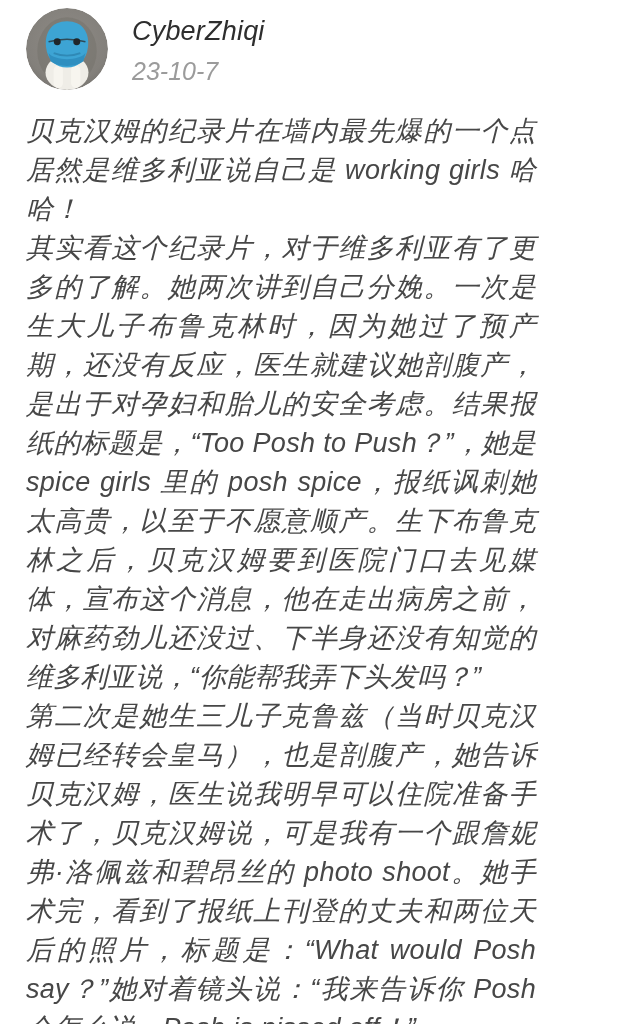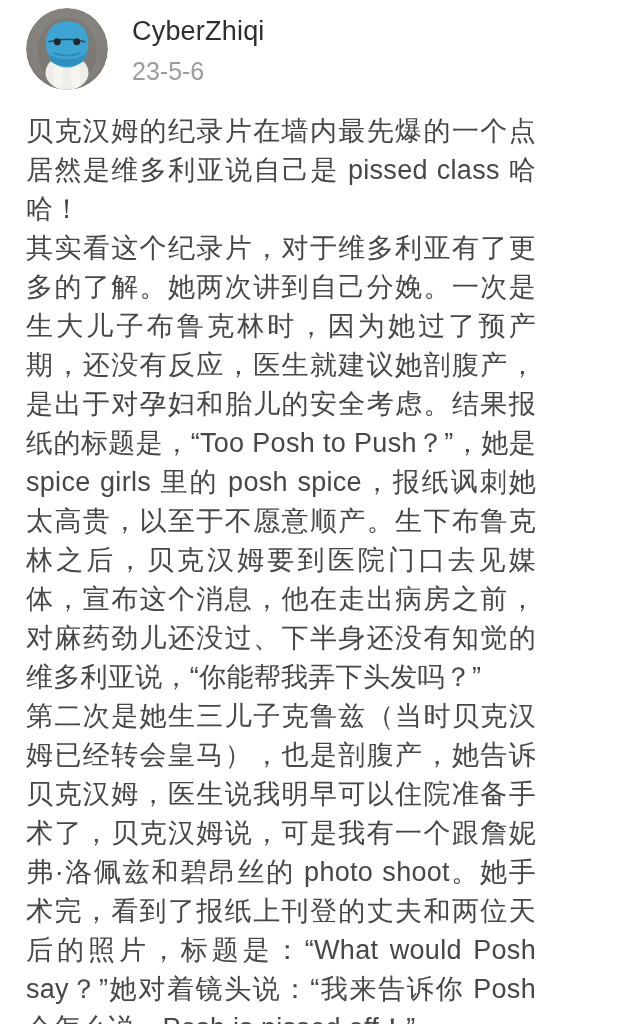--- a/index.html
+++ b/index.html
@@ -9,20 +9,21 @@
     height: 1024px;
     margin: 0 auto;
     overflow: hidden;
     font-family: "Liberation Sans", "DejaVu Sans", sans-serif;
   }
   .post {
     width: 563px;
     height: 1024px;
     background: #ffffff;
     position: relative;
+    font-style: italic;
   }
   .post-header {
     display: flex;
     align-items: flex-start;
     padding: 8px 28px 0 26px;
   }
   .avatar-wrap {
     width: 82px;
     height: 82px;
     border-radius: 50%;
@@ -96,24 +97,24 @@
           <path d="M22 33 Q 40 28 58 33" stroke="#2b3338" stroke-width="1.6" fill="none" opacity="0.8"></path>
           <circle cx="30.5" cy="33" r="3.4" fill="#20262a"></circle>
           <circle cx="49.5" cy="33" r="3.4" fill="#20262a"></circle>
           <path d="M27 44 Q 40 49 53 44" stroke="#2d86b3" stroke-width="1.8" fill="none" opacity="0.9"></path>
         </g>
       </svg>
     </div>
 
     <div class="header-info">
       <div class="username">CyberZhiqi</div>
-      <div class="post-date">23-5-6</div>
+      <div class="post-date">23-10-7</div>
     </div>
 
   </div>
 
   <div class="post-body">
-    <p>贝克汉姆的纪录片在墙内最先爆的一个点居然是维多利亚说自己是 pissed class 哈哈！</p>
+    <p>贝克汉姆的纪录片在墙内最先爆的一个点居然是维多利亚说自己是 working girls 哈哈！</p>
     <p>其实看这个纪录片，对于维多利亚有了更多的了解。她两次讲到自己分娩。一次是生大儿子布鲁克林时，因为她过了预产期，还没有反应，医生就建议她剖腹产，是出于对孕妇和胎儿的安全考虑。结果报纸的标题是，“Too Posh to Push？”，她是 spice girls 里的 posh spice，报纸讽刺她太高贵，以至于不愿意顺产。生下布鲁克林之后，贝克汉姆要到医院门口去见媒体，宣布这个消息，他在走出病房之前，对麻药劲儿还没过、下半身还没有知觉的维多利亚说，“你能帮我弄下头发吗？”</p>
     <p>第二次是她生三儿子克鲁兹（当时贝克汉姆已经转会皇马），也是剖腹产，她告诉贝克汉姆，医生说我明早可以住院准备手术了，贝克汉姆说，可是我有一个跟詹妮弗·洛佩兹和碧昂丝的 photo shoot。她手术完，看到了报纸上刊登的丈夫和两位天后的照片，标题是：“What would Posh say？”她对着镜头说：“我来告诉你 Posh 会怎么说，Posh is pissed off！”</p>
   </div>
 
 </div>
 
 </body></html>

